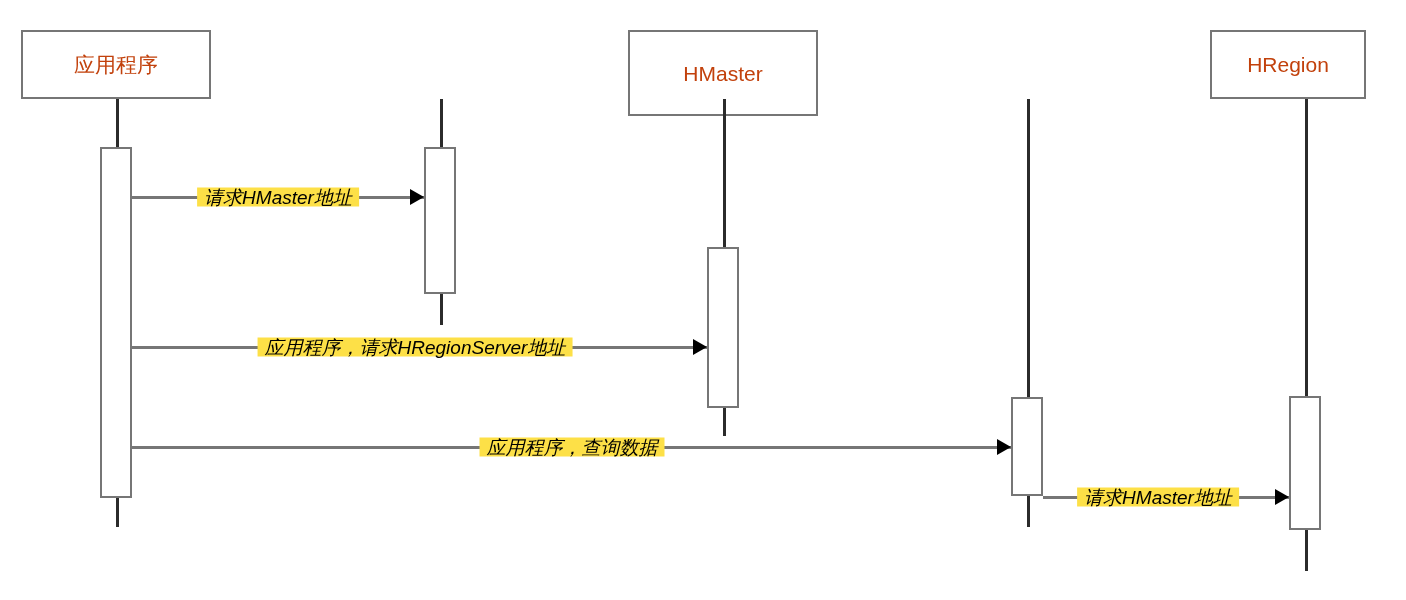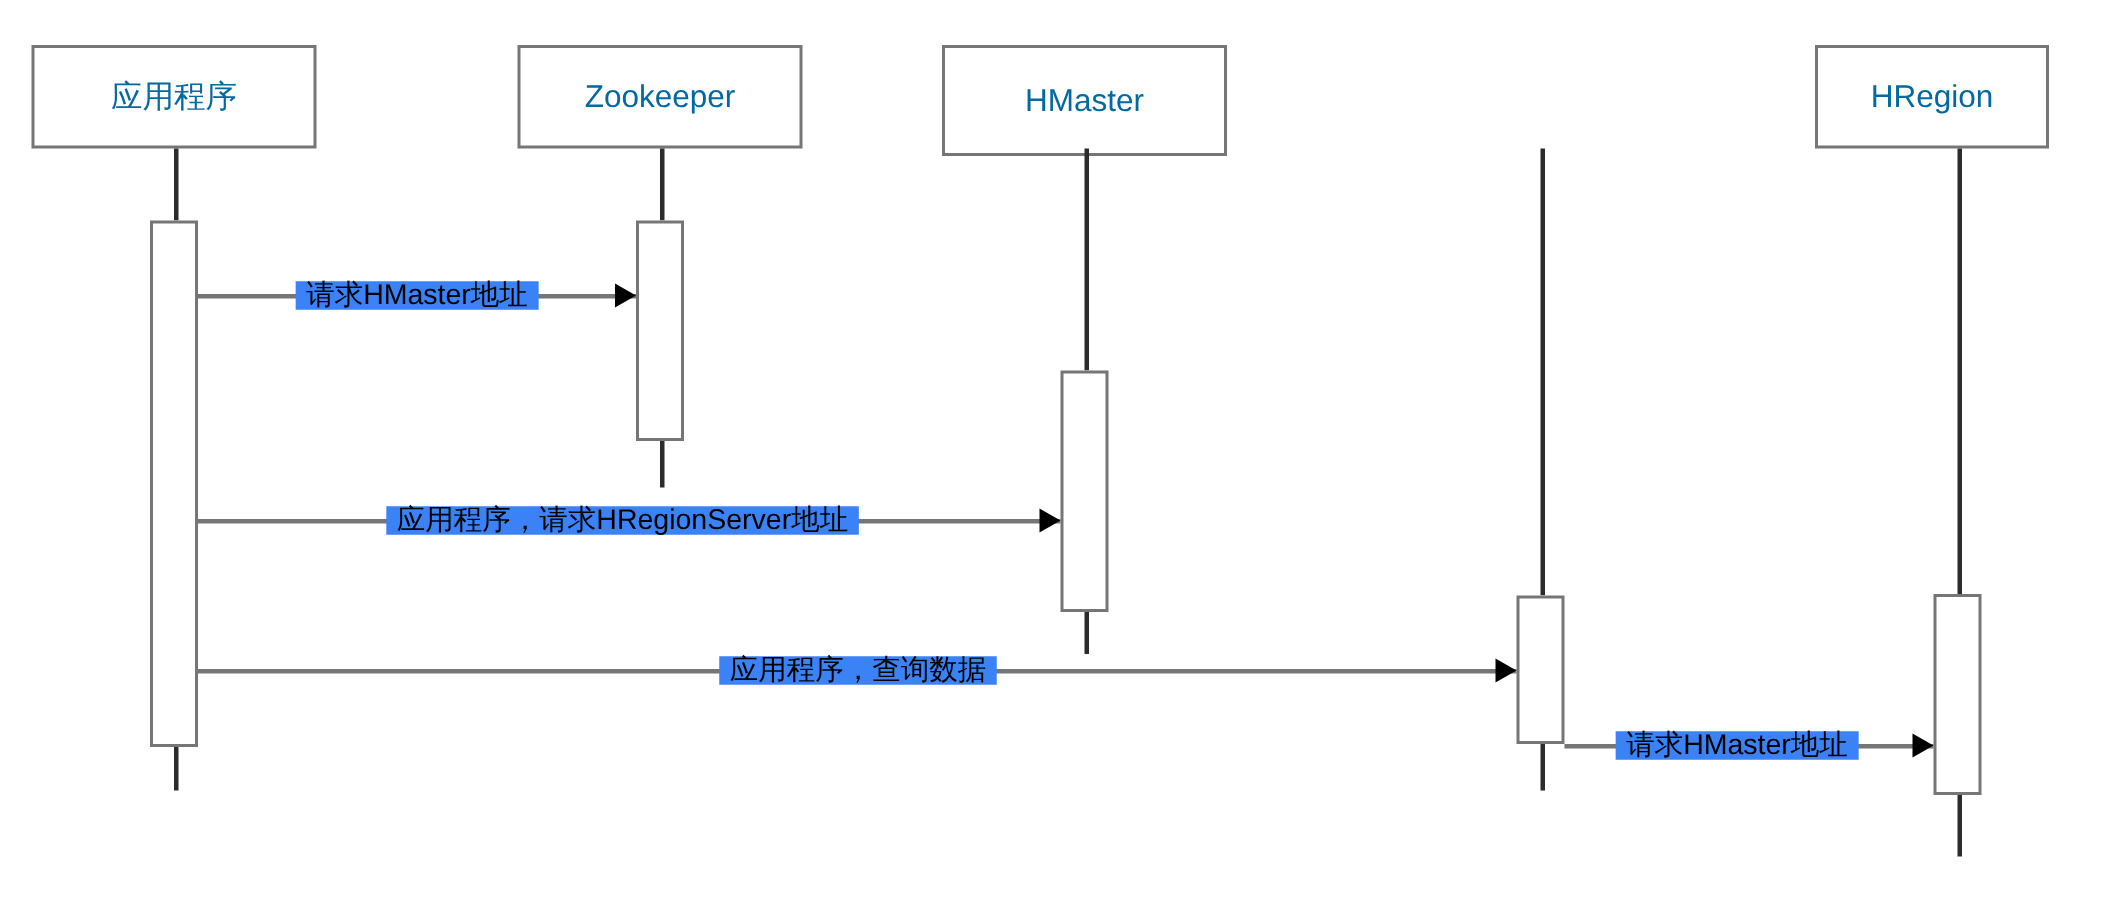--- a/index.html
+++ b/index.html
@@ -21,21 +21,21 @@
     position: absolute;
     box-sizing: border-box;
     border: 2px solid #767676;
     background: #ffffff;
     display: flex;
     align-items: center;
     justify-content: center;
   }
   .participant-label {
     font-size: 21px;
-    color: #0369a1;
+    color: #c2410c;
     line-height: 1;
     white-space: nowrap;
   }
   .lifeline {
     position: absolute;
     width: 3px;
     background: #2b2b2b;
   }
   .activation {
     position: absolute;
@@ -53,41 +53,39 @@
     width: 0;
     height: 0;
     border-top: 8px solid transparent;
     border-bottom: 8px solid transparent;
     border-left: 14px solid #000000;
   }
   .msg-label {
     position: absolute;
     font-size: 19px;
     color: #000000;
-    background: #3b82f6;
+    background: #fde047;
     padding: 0 7px;
     white-space: nowrap;
     line-height: 1;
     transform: translate(-50%, -50%);
+    font-style: italic;
   }
 </style>
 </head>
 <body>
 
 <div id="canvas">
 
   <div class="participant-box" style="left:21px; top:30px; width:190px; height:69px;">
     <span class="participant-label">应用程序</span>
   </div>
 
-  <div class="participant-box" style="left:345px; top:30px; width:190px; height:69px;">
-    <span class="participant-label">Zookeeper</span>
-  </div>
 
-  <div class="participant-box" style="left:628px; top:30px; width:190px; height:74px;">
+  <div class="participant-box" style="left:628px; top:30px; width:190px; height:86px;">
     <span class="participant-label">HMaster</span>
   </div>
 
 
   <div class="participant-box" style="left:1210px; top:30px; width:156px; height:69px;">
     <span class="participant-label">HRegion</span>
   </div>
 
   <div class="lifeline" style="left:116px; top:99px; height:48px;"></div>
   <div class="lifeline" style="left:116px; top:498px; height:29px;"></div>

